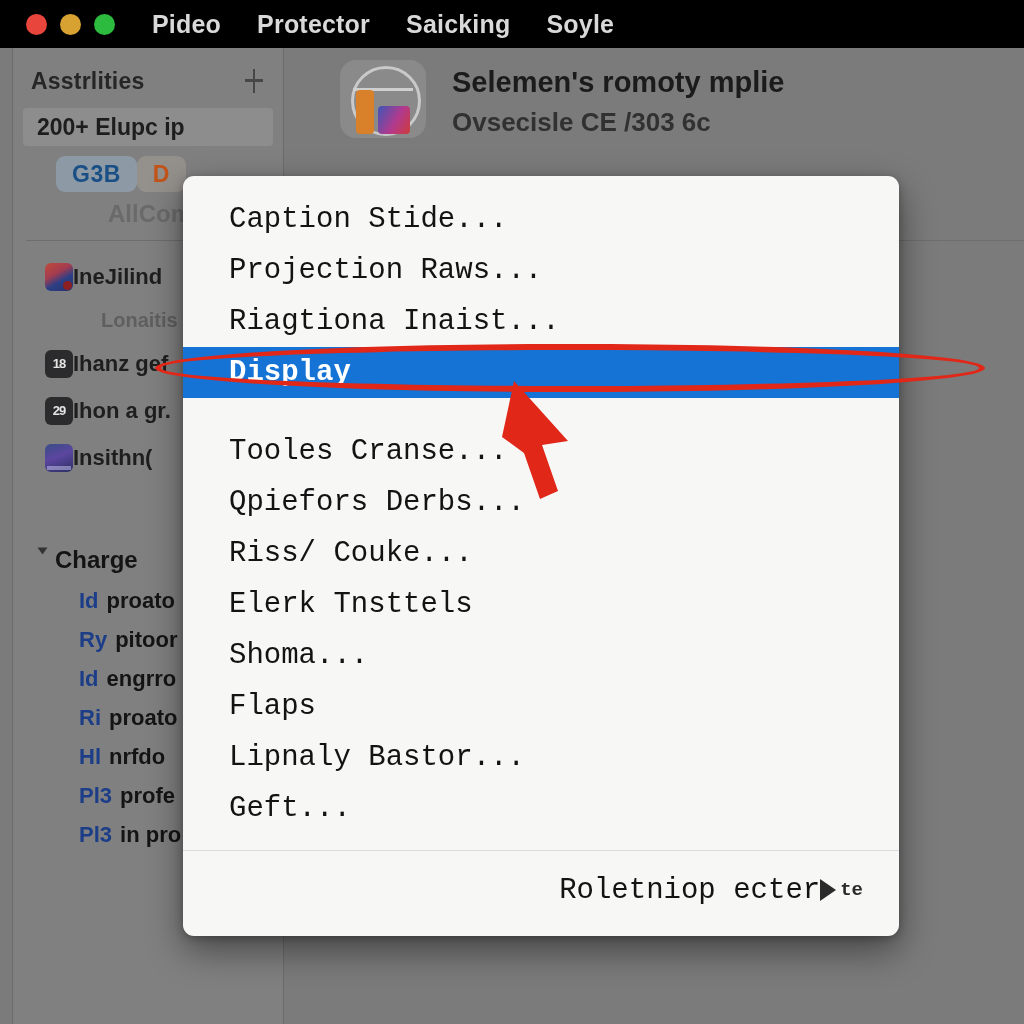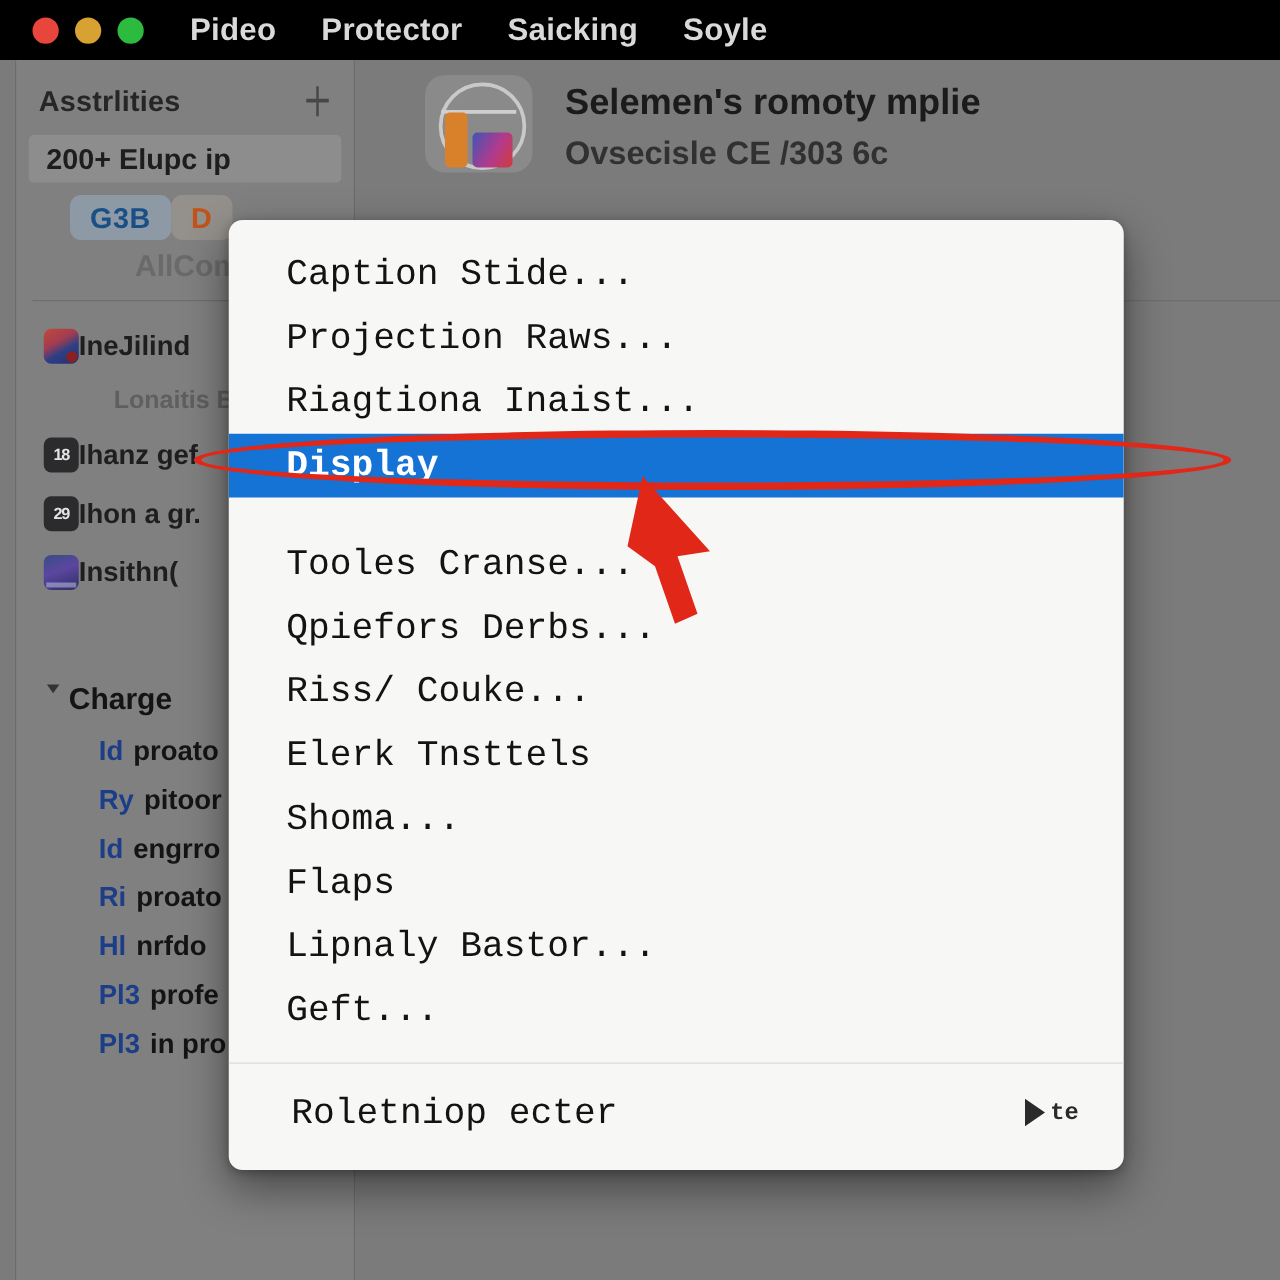--- a/index.html
+++ b/index.html
@@ -61,21 +61,21 @@
   }
   .chip-blue{background:#8d9aa6;color:#1a4f86;}
   .chip-orange{background:#94908c;color:#c2541a;}
 
   .sb-subtle{
     position:absolute;left:95px;top:152px;color:#6a6a6a;font-size:24px;font-weight:600;white-space:nowrap;
   }
 
   .sb-sep{position:absolute;left:13px;top:192px;width:270px;height:1px;background:#6e6e6e;}
 
-  .sb-list{position:absolute;left:0;top:205px;width:270px;}
+  .sb-list{position:absolute;left:10px;top:205px;width:270px;}
   .sb-item{position:relative;height:47px;display:flex;align-items:center;padding-left:22px;box-sizing:border-box;}
   .sb-ico{width:28px;height:28px;border-radius:6px;flex:0 0 auto;position:relative;overflow:hidden;}
   .ico-photo{background:linear-gradient(150deg,#c24a3a 0%,#a23c50 38%,#2c3f86 62%,#27306b 100%);}
   .ico-photo::after{content:"";position:absolute;right:1px;bottom:1px;width:9px;height:9px;border-radius:50%;background:#8c1f22;}
   .ico-dark{background:#2b2b2d;display:flex;align-items:center;justify-content:center;color:#e4e4e4;font-size:13px;font-weight:700;letter-spacing:-1px;}
   .ico-blue{background:linear-gradient(160deg,#394d86 0%,#5c46a0 45%,#2b2f63 100%);}
   .ico-blue::after{content:"";position:absolute;left:2px;bottom:2px;width:24px;height:4px;background:rgba(220,220,255,.45);}
   .sb-item-label{color:#1e1e1e;font-size:22px;font-weight:600;white-space:nowrap;}
   .sb-item-sub{
     position:relative;height:40px;display:flex;align-items:center;padding-left:78px;box-sizing:border-box;
@@ -112,22 +112,22 @@
   }
   .menu-list{padding-top:18px;font-family:Liberation Mono, monospace;}
   .menu-item{
     height:51px;display:flex;align-items:center;padding-left:46px;box-sizing:border-box;
     color:#131313;font-size:29px;font-weight:500;white-space:nowrap;
   }
   .menu-item.highlight{background:#1573d6;color:#ffffff;font-weight:600;}
   .menu-gap{height:28px;}
   .menu-sep{height:1px;background:#dcdcdc;margin:16px 0 0 0;}
   .menu-footer{
-    height:78px;display:flex;align-items:center;justify-content:space-between;
-    padding:0 36px 0 50px;box-sizing:border-box;
+    height:78px;display:flex;align-items:center;justify-content:flex-end;
+    padding:0 36px 0 73px;box-sizing:border-box;
   }
   .menu-footer-label{color:#131313;font-size:29px;font-weight:500;white-space:nowrap;}
   .submenu-ind{display:flex;align-items:center;gap:4px;}
   .submenu-tri{width:0;height:0;border-left:16px solid #2a2a2a;border-top:11px solid transparent;border-bottom:11px solid transparent;}
   .submenu-key{color:#2a2a2a;font-size:19px;font-weight:700;}
 
   
   .ellipse{
     position:absolute;left:155px;top:296px;width:830px;height:48px;
     border:6px solid #e02718;border-radius:50%;

